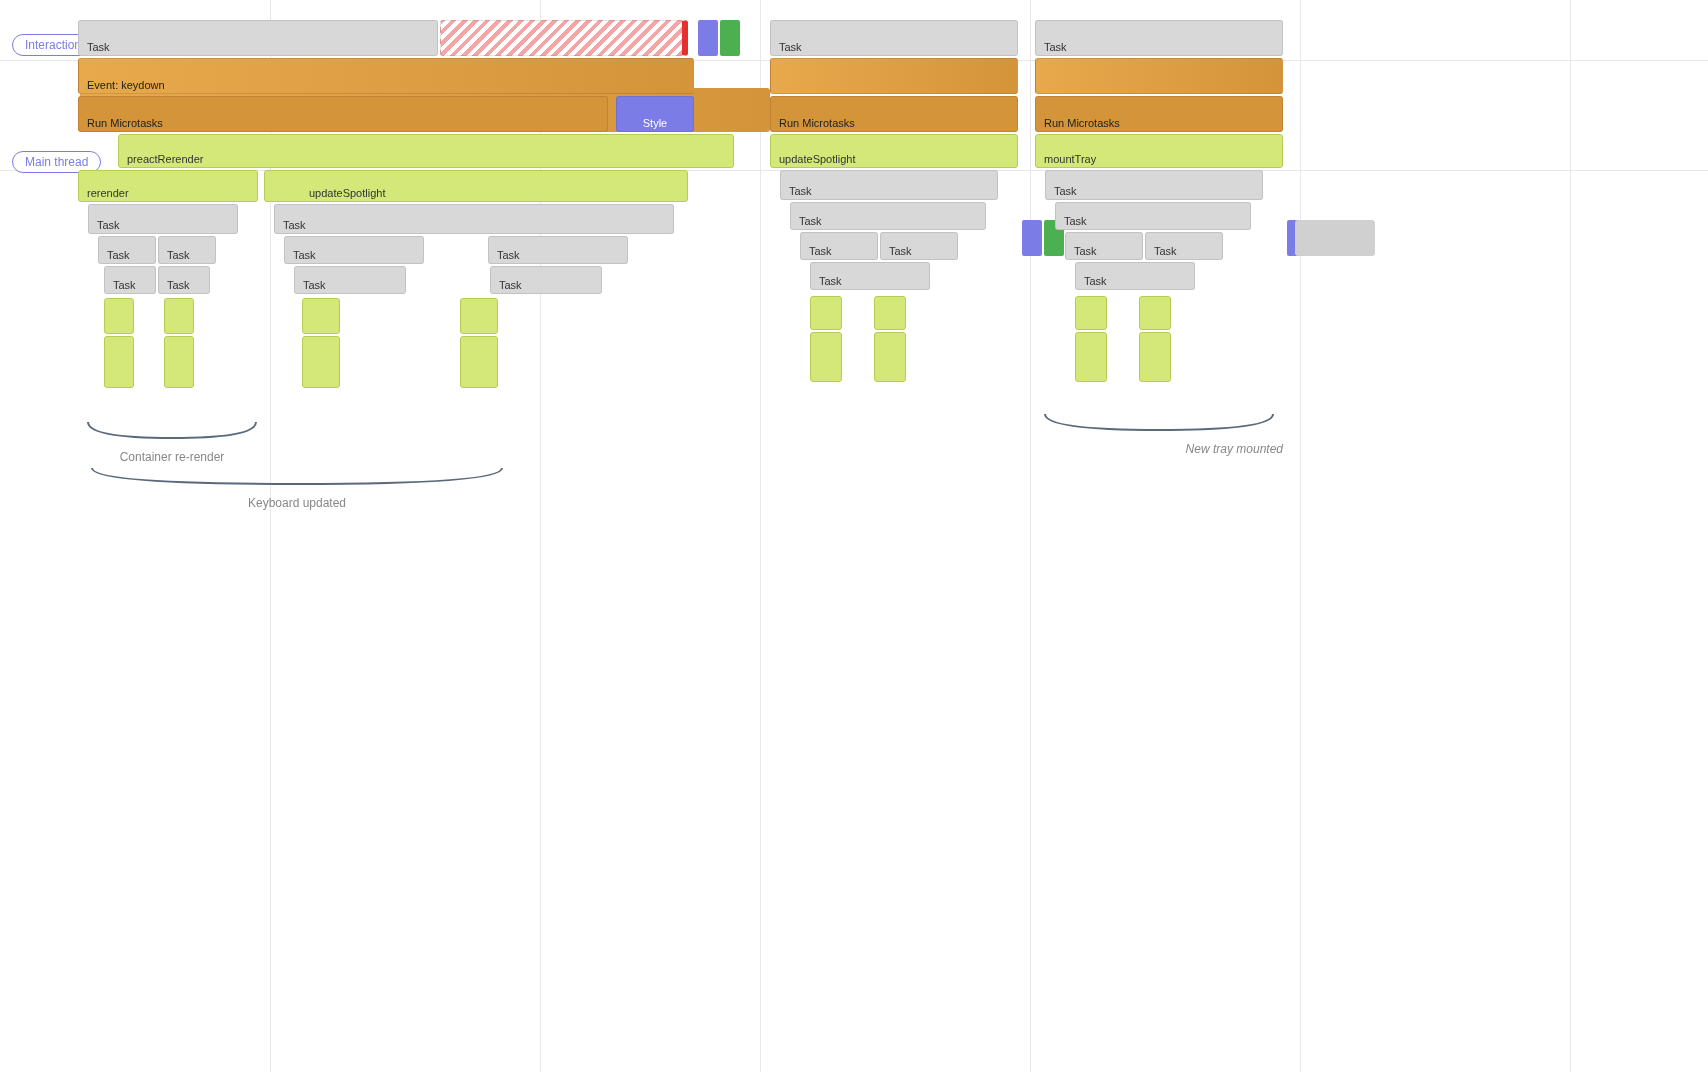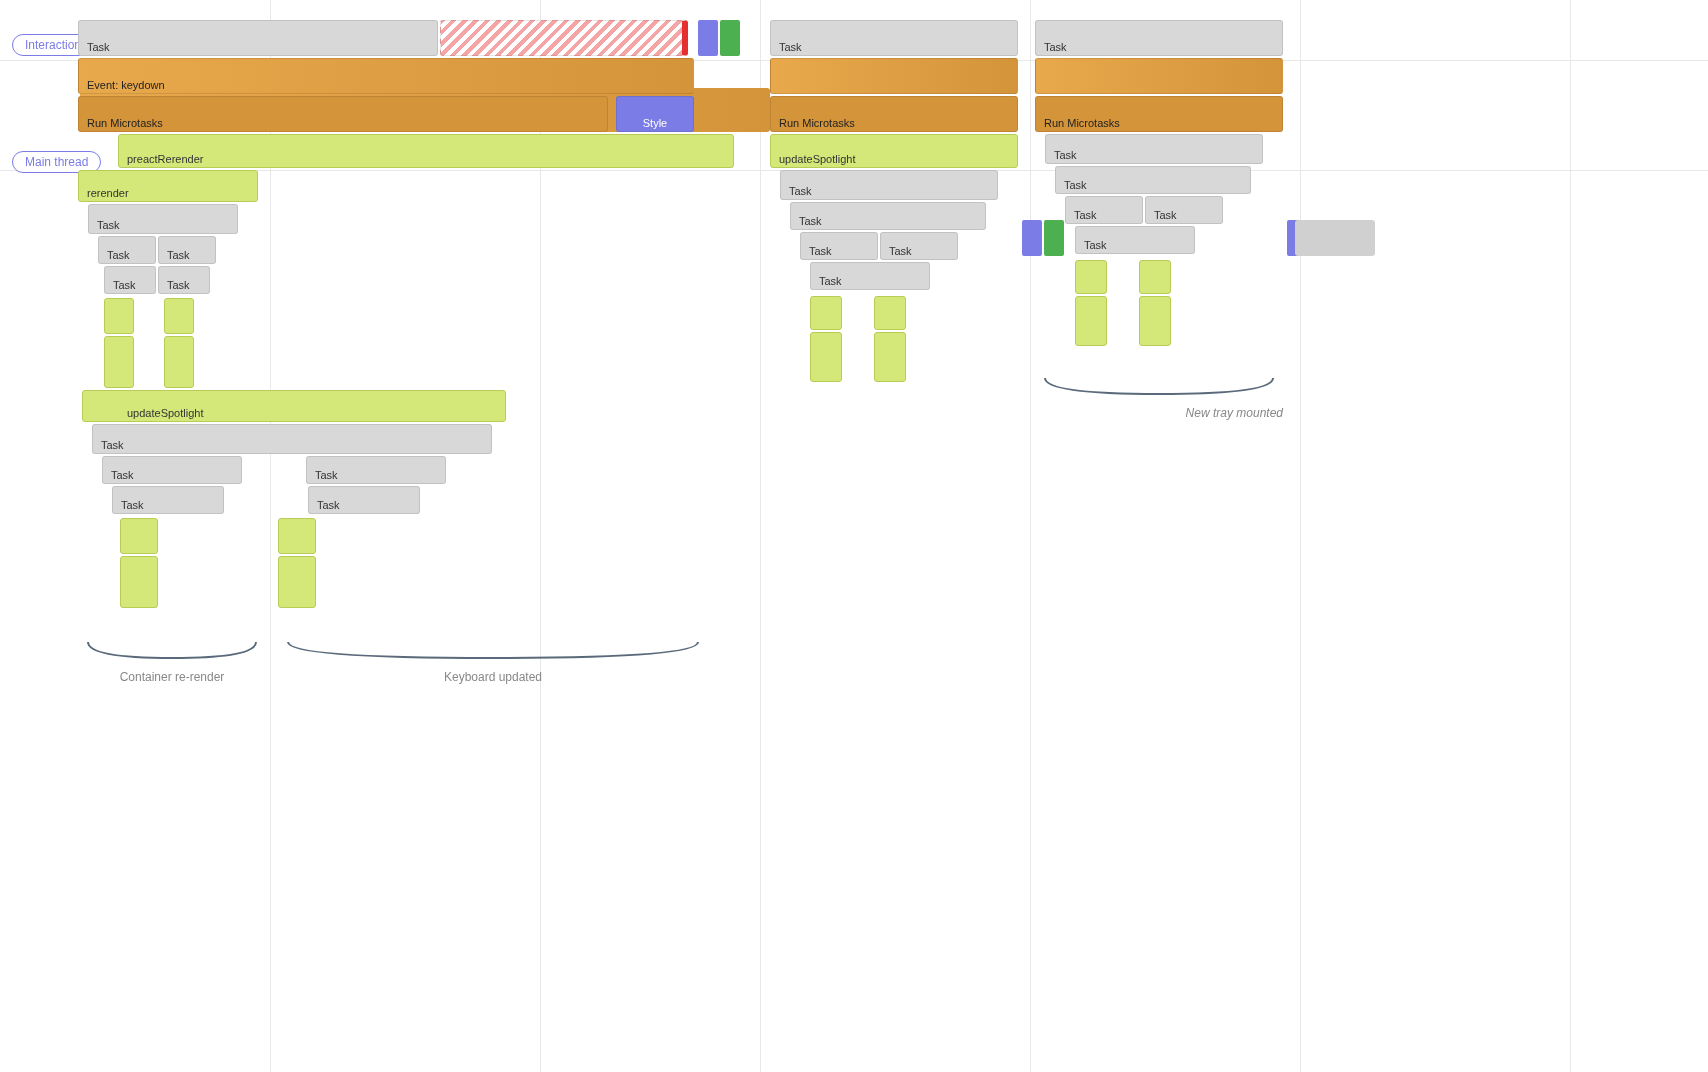--- a/index.html
+++ b/index.html
@@ -201,21 +201,21 @@
       <span>Style</span>
     </div>
   </div>
 
   <div style="margin-bottom:2px;">
     <div class="block block-green" style="width:616px; height:34px;margin-left:40px;">
       <span>preactRerender</span>
     </div>
   </div>
 
-  <div style="display:flex; flex-direction:column; gap:2px; margin-bottom:2px;">
+  <div style="display:flex; gap:2px; margin-bottom:2px;">
 
     <div style="width:180px;">
       <div class="block block-green" style="width:180px; height:32px; margin-bottom:2px;">
         <span>rerender</span>
       </div>
 
       <div style="padding-left:10px; margin-bottom:2px;">
         <div class="block block-task mini-task" style="width:150px; height:30px;">Task</div>
       </div>
 
@@ -266,21 +266,21 @@
         <div style="width:38px; height:36px; background:#d4e87a; border:1px solid #b8cc55; border-radius:3px;"></div>
       </div>
 
       <div style="padding-left:38px; display:flex; gap:120px; margin-top:2px;">
         <div style="width:38px; height:52px; background:#d4e87a; border:1px solid #b8cc55; border-radius:3px;"></div>
         <div style="width:38px; height:52px; background:#d4e87a; border:1px solid #b8cc55; border-radius:3px;"></div>
       </div>
     </div>
   </div>
 
-  <div style="display:flex; flex-direction:row; margin-top:30px; gap:0px;">
+  <div style="display:flex; flex-direction:column; margin-top:30px; gap:0px;">
 
     <div style="width:188px; display:flex; flex-direction:column; align-items:center;">
       <svg width="188" height="28" viewBox="0 0 188 28">
         <path d="M10,4 Q10,20 94,20 Q178,20 178,4" fill="none" stroke="#5a6a7a" stroke-width="2"></path>
         <path d="M10,4 L10,4" fill="none" stroke="#5a6a7a" stroke-width="2"></path>
         <path d="M178,4 L178,4" fill="none" stroke="#5a6a7a" stroke-width="2"></path>
       </svg>
       <span class="bracket-label">Container re-render</span>
     </div>
     <div style="width:8px;"></div>
@@ -363,20 +363,25 @@
   <div style="margin-bottom:2px;">
     <div class="block block-event" style="width:248px; height:36px;"></div>
   </div>
 
   <div style="margin-bottom:2px;">
     <div class="block block-microtasks" style="width:248px; height:36px;">
       <span>Run Microtasks</span>
     </div>
   </div>
 
+  <div style="margin-bottom:2px;">
+    <div class="block block-green" style="width:248px; height:34px;">
+      <span>mountTray</span>
+    </div>
+  </div>
 
   <div style="padding-left:10px; margin-bottom:2px;">
     <div class="block block-task mini-task" style="width:218px; height:30px;">Task</div>
   </div>
 
   <div style="padding-left:20px; margin-bottom:2px;">
     <div class="block block-task mini-task" style="width:196px; height:28px;">Task</div>
   </div>
 
   <div style="padding-left:30px; display:flex; gap:2px; margin-bottom:2px;">

